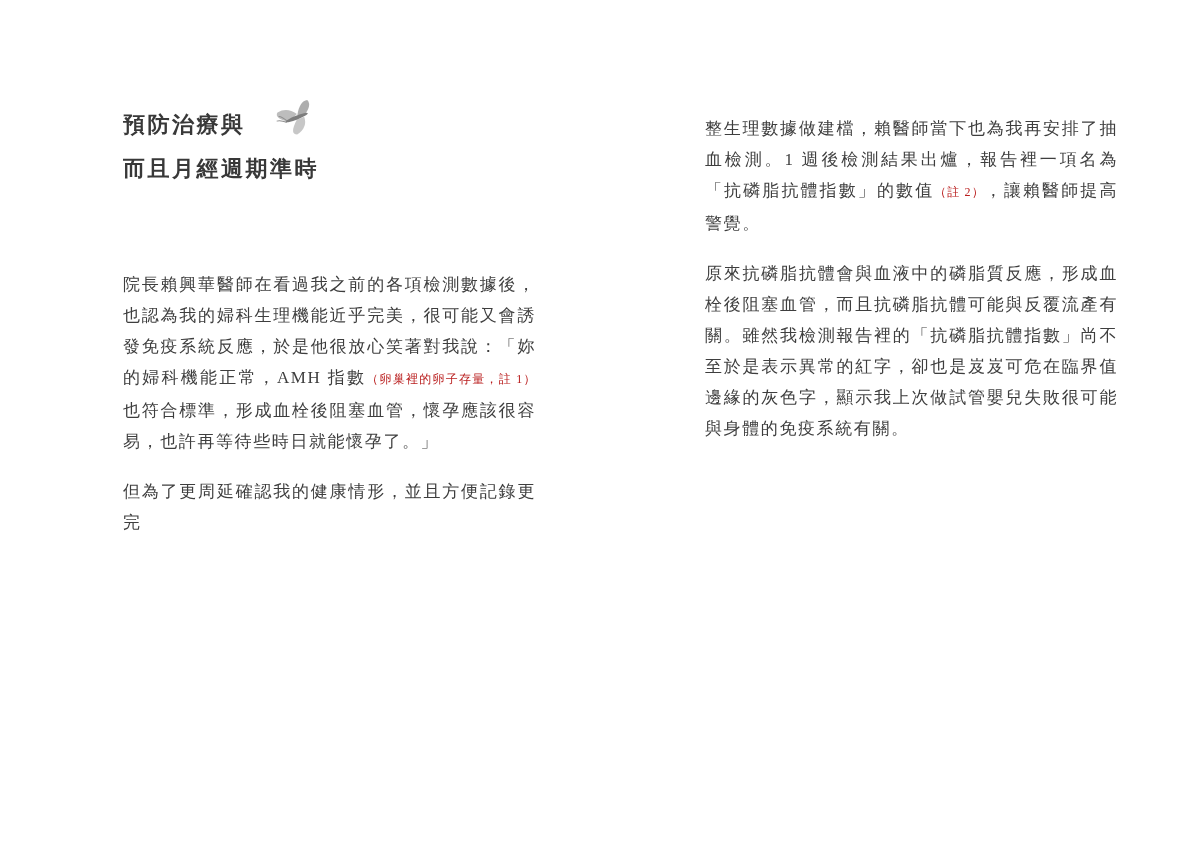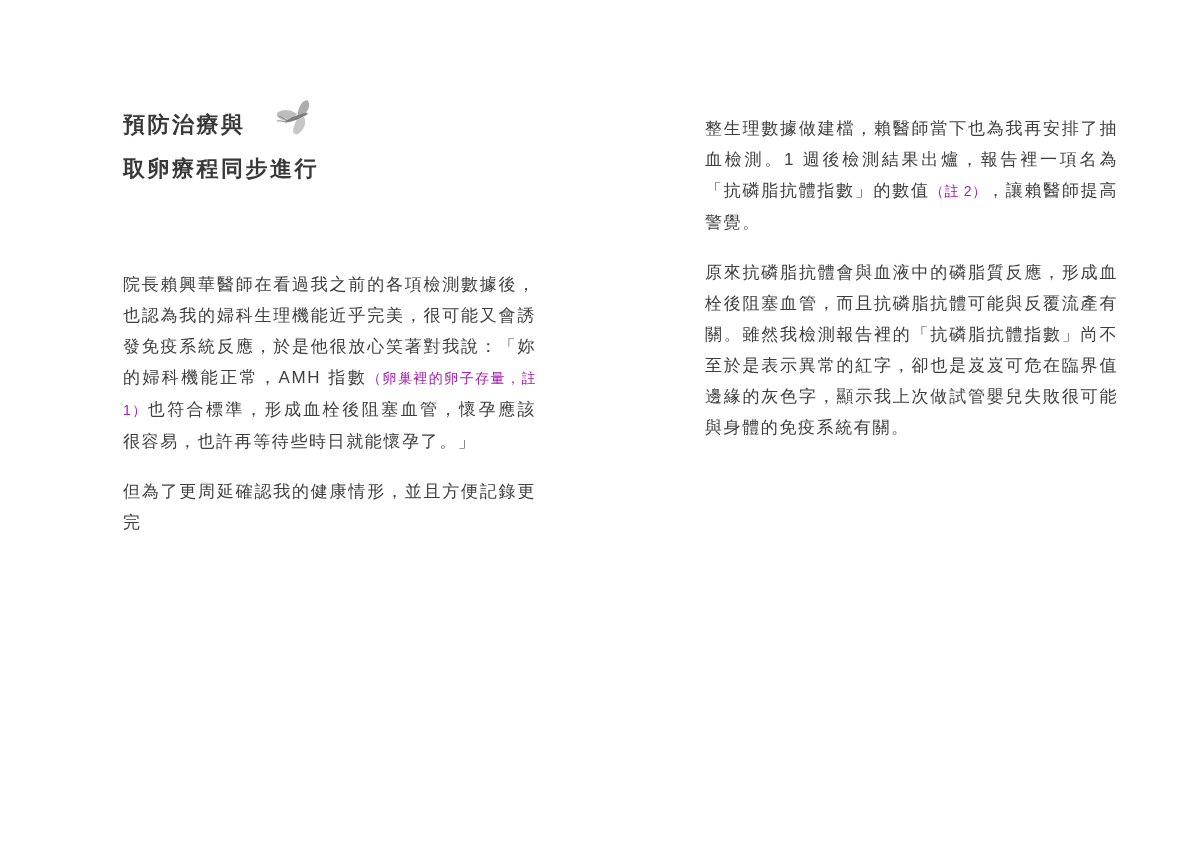--- a/index.html
+++ b/index.html
@@ -1,21 +1,21 @@
 <!DOCTYPE html>
 <html><head>
 <meta charset="utf-8">
 <style>
   html, body { margin: 0; padding: 0; background: #ffffff; }
   .spread {
     position: relative;
     width: 1200px;
     height: 729px;
     background: #ffffff;
-    font-family: Liberation Sans, sans-serif;
+    font-family: Liberation Serif, serif;
     overflow: hidden;
   }
   .page { position: absolute; top: 0; width: 600px; height: 853px; }
   .page-left  { left: 0; }
   .page-right { left: 600px; }
 
   .chapter-title {
     position: absolute;
     left: 123px;
     top: 103px;
@@ -38,23 +38,23 @@
     line-height: 31px;
     letter-spacing: 1.6px;
     text-align: justify;
     text-justify: inter-character;
   }
   .page-left  .body-text { left: 123px; top: 269px; }
   .page-right .body-text { left: 105px; top: 113px; }
   .body-text p { margin: 0 0 19px 0; }
 
   .note {
-    font-size: 14px;
+    font-size: 12px;
     letter-spacing: 0.6px;
-    color: #a21caf;
+    color: #b91c1c;
   }
 
   .page-num {
     position: absolute;
     top: 750px;
     left: 0;
     width: 100%;
     text-align: center;
     font-size: 13px;
     letter-spacing: 9px;
@@ -77,21 +77,21 @@
           <path d="M23,23 Q9,32 16,36 Q29,35 31,24 Z" fill="#c7c7c7"></path>
           <ellipse cx="24" cy="21" rx="12" ry="2" fill="#7d7d7d" transform="rotate(8 24 21)"></ellipse>
           <path d="M13,20 Q9,15 5,14" stroke="#8f8f8f" stroke-width="0.9" fill="none"></path>
           <path d="M14,19 Q12,13 9,11" stroke="#8f8f8f" stroke-width="0.9" fill="none"></path>
         </g>
       </svg>
     </div>
 
     <h1 class="chapter-title">
       <span class="title-line">預防治療與</span>
-      <span class="title-line">取卵療程同步進行</span>
+      <span class="title-line">而且月經週期準時</span>
     </h1>
 
     <div class="body-text">
       <p><span>院長賴興華醫師在看過我之前的各項檢測數據後，也認為我的婦科生理機能近乎完美，很可能又會誘發免疫系統反應，於是他很放心笑著對我說：「妳的婦科機能正常，AMH 指數</span><span class="note">（卵巢裡的卵子存量，註 1）</span><span>也符合標準，形成血栓後阻塞血管，懷孕應該很容易，也許再等待些時日就能懷孕了。」</span></p>
       <p><span>但為了更周延確認我的健康情形，並且方便記錄更完</span></p>
     </div>
 
     <div class="page-num">106</div>
   </div>
 

